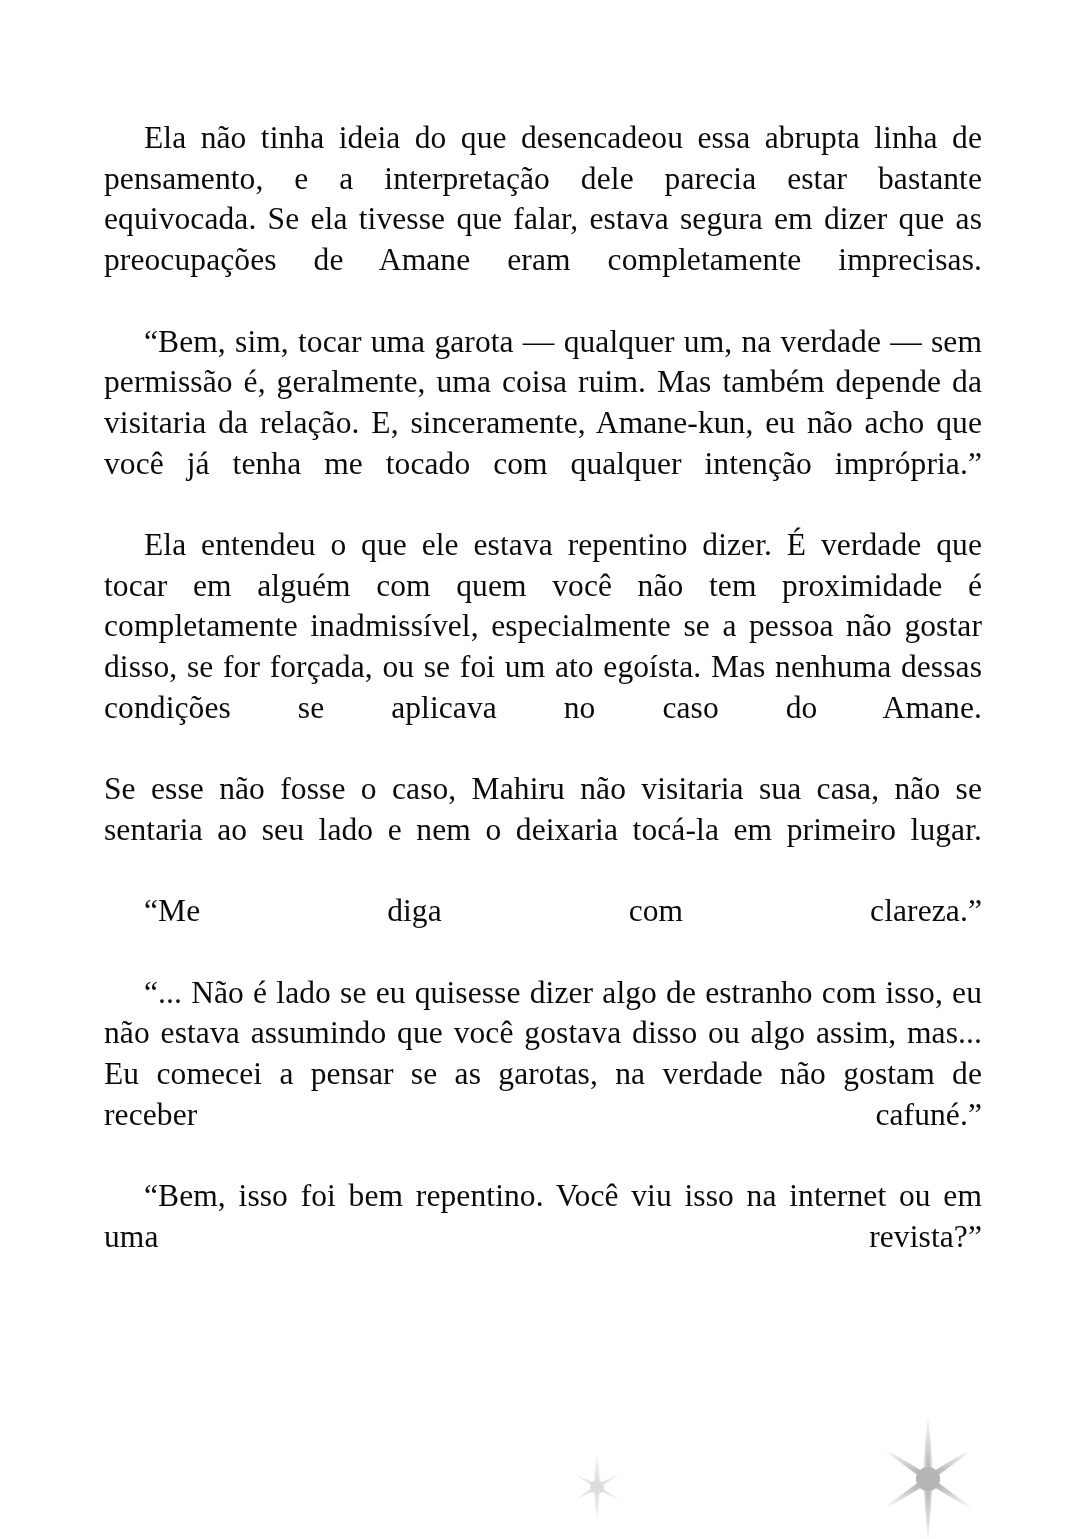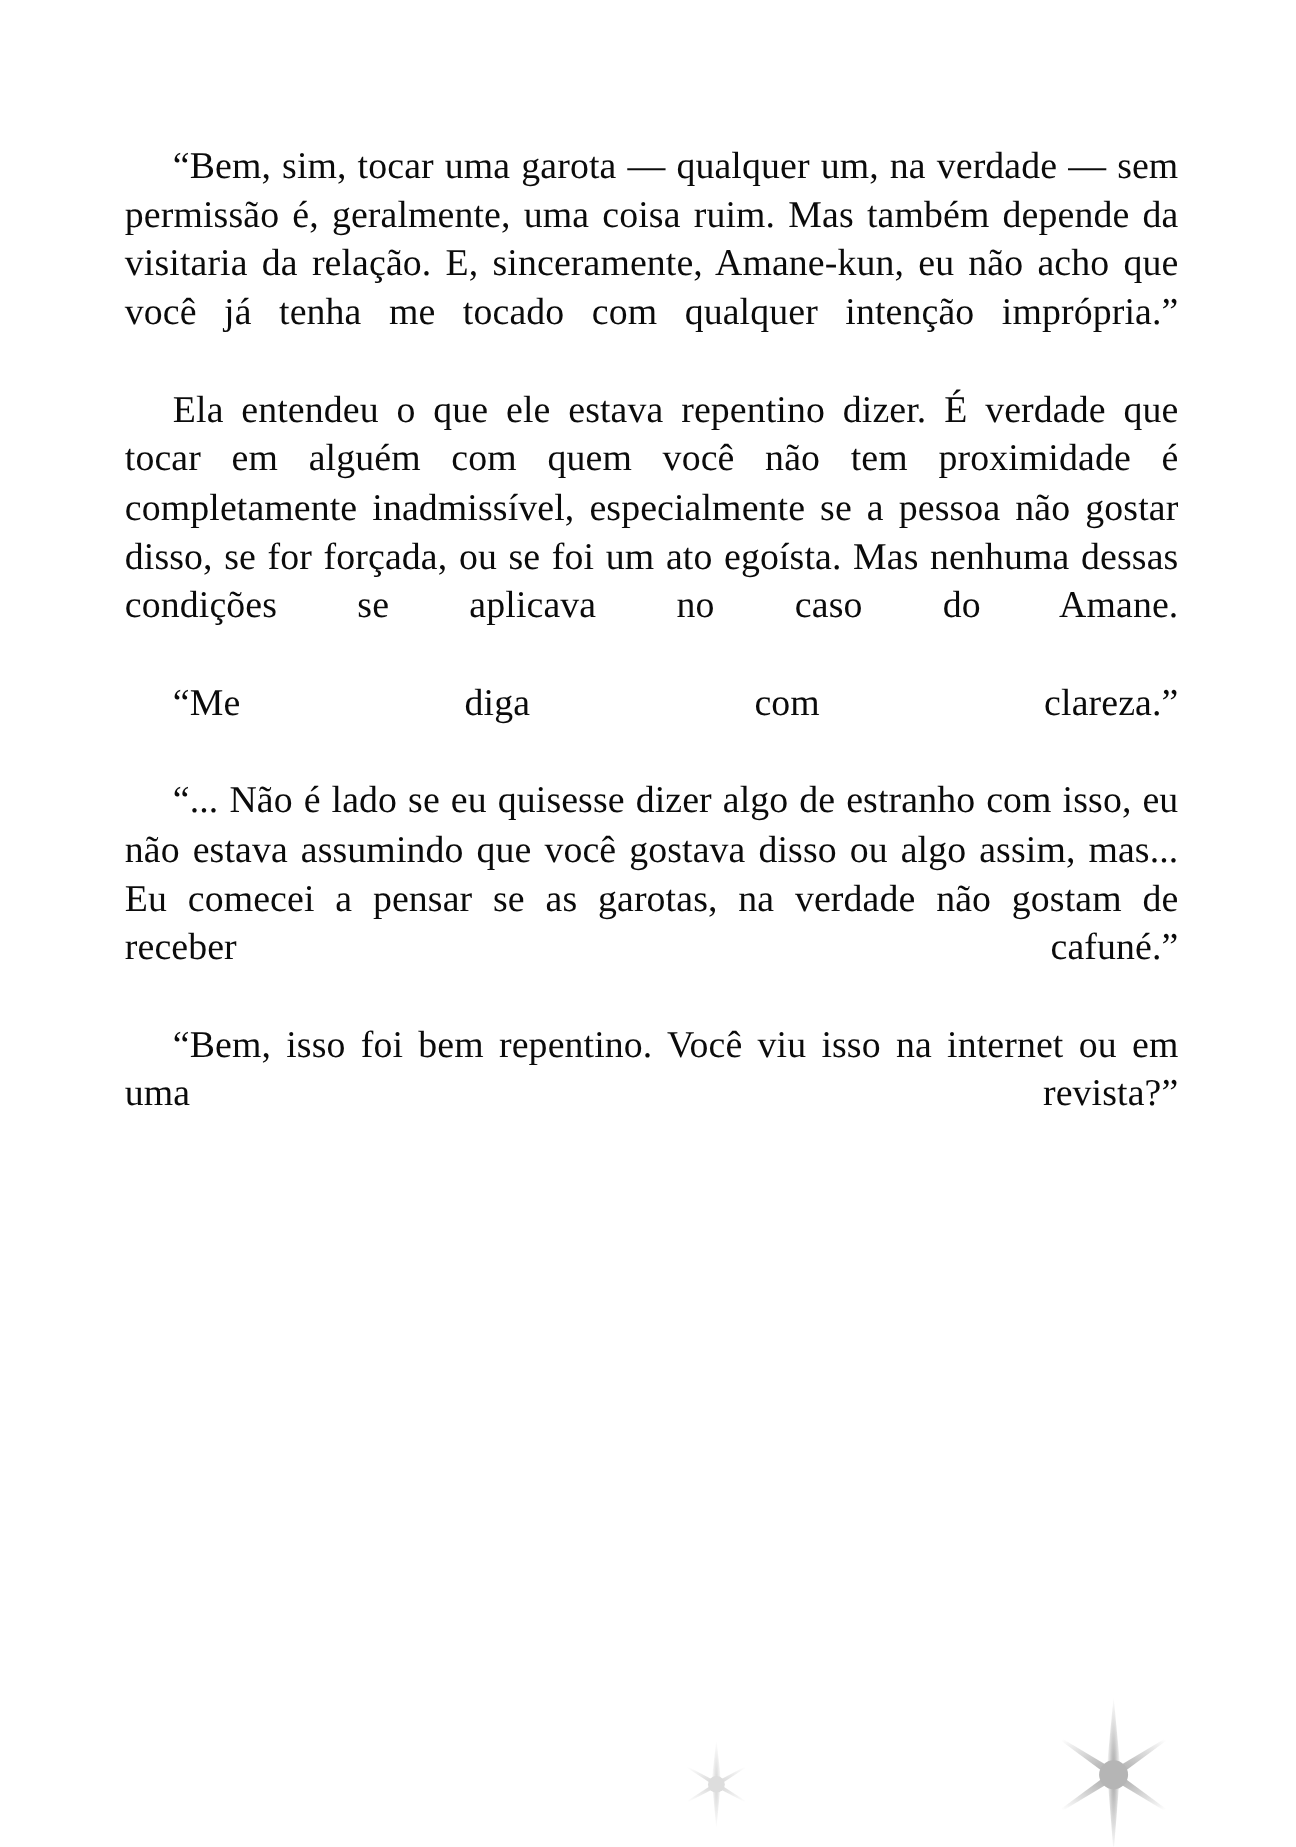--- a/index.html
+++ b/index.html
@@ -77,22 +77,24 @@
     height: 142px;
     opacity: 0.95;
   }
 </style>
 </head>
 <body>
 
 <div class="page">
 
   <div class="text-column">
+    <p class="para">Ela não tinha ideia do que desencadeou essa abrupta linha de pensamento, e a interpretação dele parecia estar bastante equivocada. Se ela tivesse que falar, estava segura em dizer que as preocupações de Amane eram completamente imprecisas.</p>
     <p class="para">“Bem, sim, tocar uma garota — qualquer um, na verdade — sem permissão é, geralmente, uma coisa ruim. Mas também depende da visitaria da relação. E, sinceramente, Amane-kun, eu não acho que você já tenha me tocado com qualquer intenção imprópria.”</p>
     <p class="para">Ela entendeu o que ele estava repentino dizer. É verdade que tocar em alguém com quem você não tem proximidade é completamente inadmissível, especialmente se a pessoa não gostar disso, se for forçada, ou se foi um ato egoísta. Mas nenhuma dessas condições se aplicava no caso do Amane.</p>
+    <p class="para no-indent">Se esse não fosse o caso, Mahiru não visitaria sua casa, não se sentaria ao seu lado e nem o deixaria tocá-la em primeiro lugar.</p>
     <p class="para">“Me diga com clareza.”</p>
     <p class="para">“... Não é lado se eu quisesse dizer algo de estranho com isso, eu não estava assumindo que você gostava disso ou algo assim, mas... Eu comecei a pensar se as garotas, na verdade não gostam de receber cafuné.”</p>
     <p class="para">“Bem, isso foi bem repentino. Você viu isso na internet ou em uma revista?”</p>
 
   </div>
 
   <div class="sparkle" id="sparkle-small">
     <svg viewBox="0 0 100 100" xmlns="http://www.w3.org/2000/svg" aria-hidden="true">
       <defs>
         <radialGradient id="gradSmall" cx="50%" cy="50%" r="50%">

